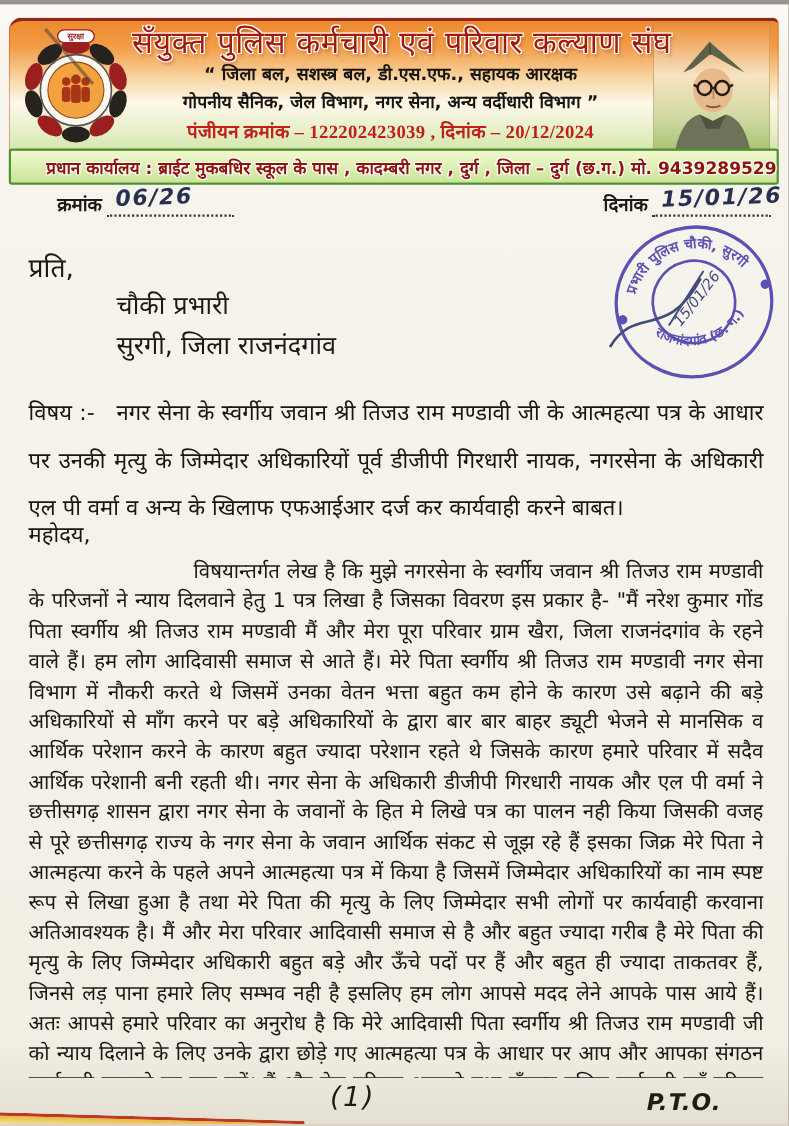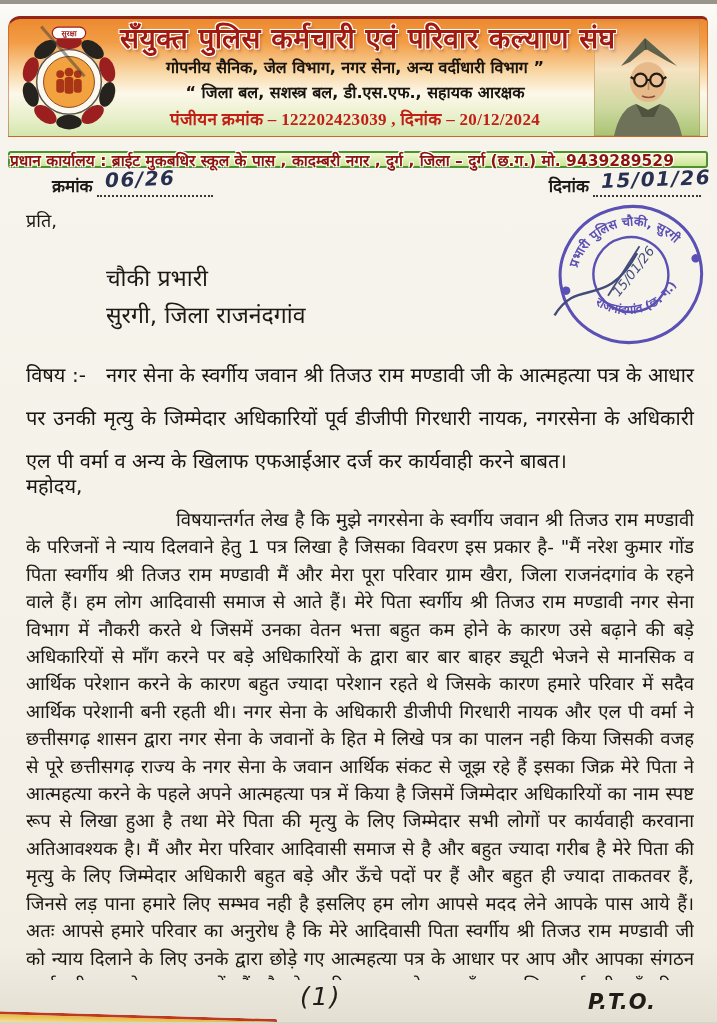--- a/index.html
+++ b/index.html
@@ -15,53 +15,53 @@
   
   .letterhead { position:absolute; left:8px; top:12px; width:700px; height:152px; }
   .lh-main {
     position:absolute; left:0; right:0; top:0; bottom:31px;
     background: linear-gradient(180deg,#ec8a2f 0%,#f29d46 20%,#f8d9a8 46%,#fdf8ea 64%,#e6efc8 86%,#d4e6ad 100%);
     border:1px solid rgba(170,60,25,.45);
     border-top:3px solid #93261a;
     border-radius:12px 6px 0 0;
   }
   .lh-banner {
-    position:absolute; left:0; right:0; bottom:0; height:17px;
+    position:absolute; left:0; right:0; bottom:0; height:33px;
     background:linear-gradient(180deg,#f1f8d0,#cbe596);
     border:2px solid #4f9030; border-radius:3px;
-    display:flex; align-items:center; justify-content:flex-start;
+    display:flex; align-items:center; justify-content:flex-end;
   }
   .lh-banner-text {
     font-size:15.5px; font-weight:bold; color:#8c150c; white-space:nowrap;
     text-shadow:1px 1px 0 #fff,-1px -1px 0 #fff,1px -1px 0 #fff,-1px 1px 0 #fff;
   }
   .lh-center { position:absolute; left:112px; right:118px; top:2px; text-align:center; }
   .lh-title {
-    font-size:28px; font-weight:bold; color:#a01a12; letter-spacing:.5px; white-space:nowrap;
+    font-size:28px; font-weight:normal; color:#a01a12; letter-spacing:.5px; white-space:nowrap;
     text-shadow:1px 1px 0 #fff,-1px -1px 0 #fff,1px -1px 0 #fff,-1px 1px 0 #fff,2px 3px 3px rgba(110,30,10,.35);
   }
   .lh-sub { font-size:16px; font-weight:bold; color:#181510; line-height:1.55; white-space:nowrap; }
   .lh-reg { font-size:17px; font-weight:bold; color:#c02016; letter-spacing:.3px; margin-top:1px; white-space:nowrap;font-family:Liberation Serif, serif; }
   .emblem { position:absolute; left:12px; top:8px; width:98px; height:112px; }
   .portrait { position:absolute; right:8px; top:4px; width:106px; height:116px; }
   .pen-mark { position:absolute; left:22px; top:34px; width:66px; height:2.5px; background:#3c3c3c; opacity:.5; transform:rotate(49deg); }
 
   
   .ref-row { position:absolute; top:170px; left:0; right:0; height:32px; font-size:17px; }
   .serial-block { position:absolute; left:52px; top:0; }
   .date-block { position:absolute; right:16px; top:0; }
   .ref-label { font-weight:bold; color:#1c1a17; }
   .dotline { display:inline-block; position:relative; border-bottom:2px dotted #3a3732; height:18px; vertical-align:bottom; margin-left:4px; }
   .serial-block .dotline { width:116px; }
   .date-block .dotline { width:108px; }
   .handwrite { font-style:italic; font-weight:bold; color:#273050; }
   .ref-value { position:absolute; left:8px; top:-12px; font-size:20px; letter-spacing:1.5px; transform:rotate(-2deg); white-space:nowrap; }
 
   
-  .to-label { position:absolute; left:26px; top:204px; font-size:18px; }
+  .to-label { position:absolute; left:26px; top:222px; font-size:24px; }
   .recipient { position:absolute; left:106px; top:256px; font-size:23px; line-height:37px; }
 
   
   .stamp { position:absolute; left:545px; top:192px; width:172px; height:158px; transform:rotate(-14deg); opacity:.9; }
 
   
   .subject { position:absolute; left:26px; top:350px; width:668px; font-size:20px; line-height:43px; text-align:justify; color:#181512; }
   .subject-label { padding-right:20px; }
   .salutation { position:absolute; left:26px; top:468px; font-size:20px; color:#181512; }
   .body-par {
@@ -138,22 +138,22 @@
         <path d="M52.8 60 L56.2 60"></path>
           <path d="M40.2 59 L36.6 57"></path>
           <path d="M68.8 59 L72.4 57"></path>
       </g>
       <path d="M54.5 62 L54.5 70" stroke="#c08a5c" stroke-width="1.6" fill="none"></path>
       <path d="M48 76 Q54.5 79 61 76" stroke="#8a5436" stroke-width="1.6" fill="none"></path>
     </svg>
 
     <div class="lh-center">
       <div class="lh-title">सँयुक्त पुलिस कर्मचारी एवं परिवार कल्याण संघ</div>
+      <div class="lh-sub">“ जिला बल, सशस्त्र बल, डी.एस.एफ., सहायक आरक्षक</div>
       <div class="lh-sub">गोपनीय सैनिक, जेल विभाग, नगर सेना, अन्य वर्दीधारी विभाग ”</div>
-      <div class="lh-sub">“ जिला बल, सशस्त्र बल, डी.एस.एफ., सहायक आरक्षक</div>
       <div class="lh-reg">पंजीयन क्रमांक – 122202423039 , दिनांक – 20/12/2024</div>
     </div>
 
     <div class="lh-banner">
       <span class="lh-banner-text">प्रधान कार्यालय : ब्राईट मुकबधिर स्कूल के पास , कादम्बरी नगर , दुर्ग , जिला – दुर्ग (छ.ग.) मो. 9439289529</span>
     </div>
 
     <div class="pen-mark"></div>
   </div>
 

